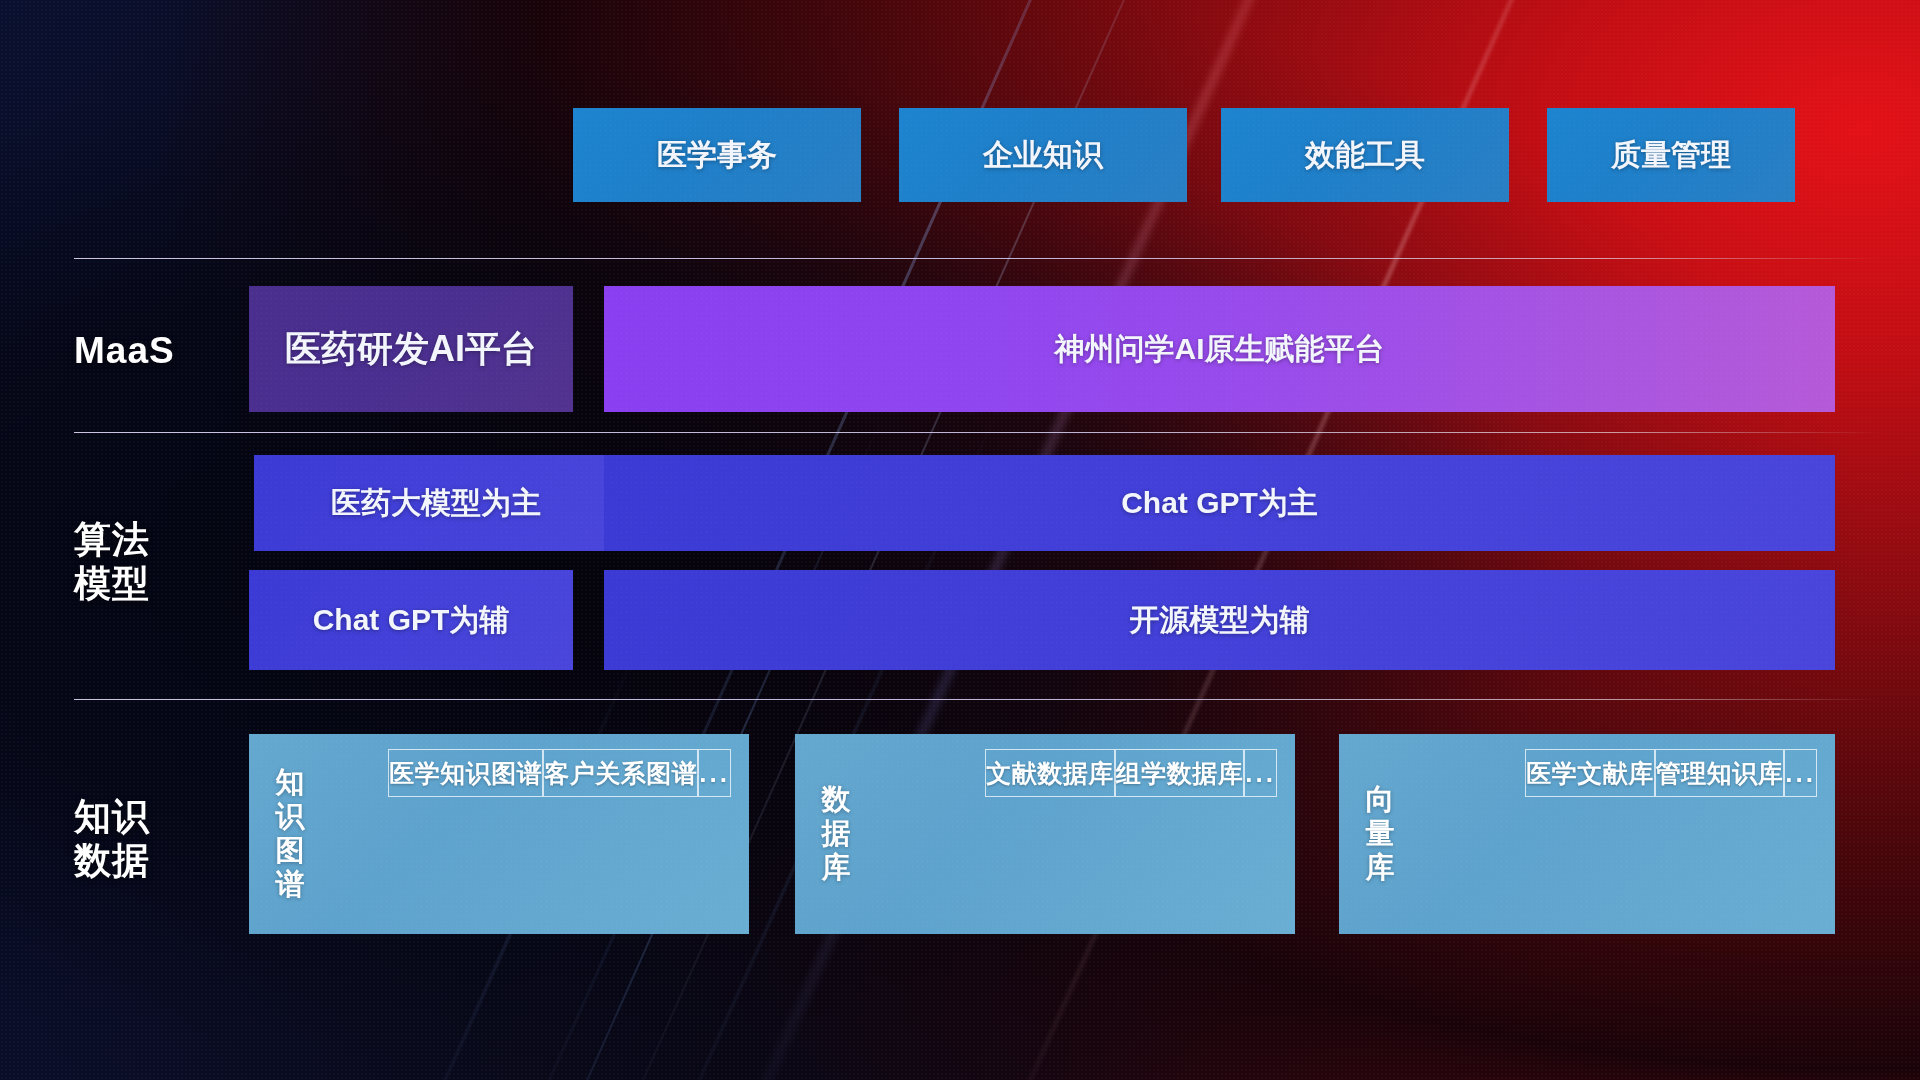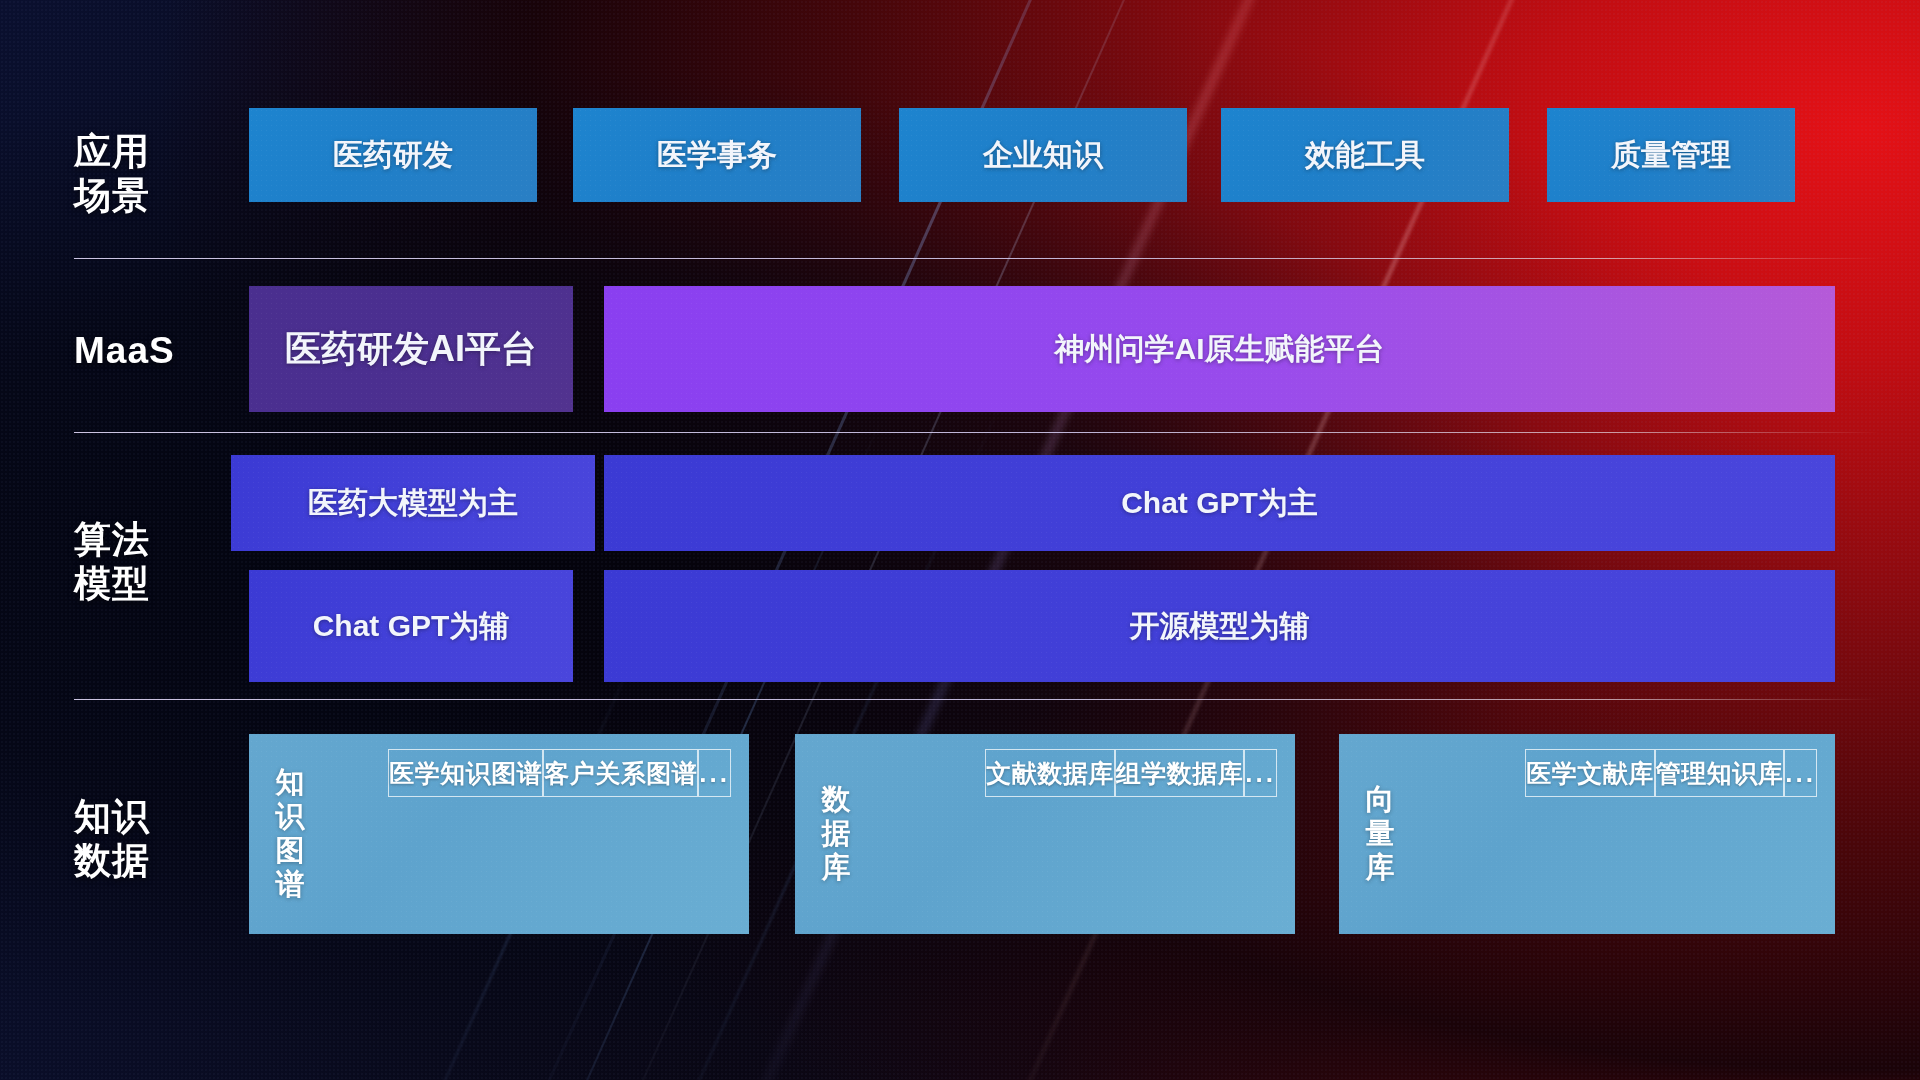--- a/index.html
+++ b/index.html
@@ -120,21 +120,21 @@
     background: linear-gradient(90deg, #8a3ff0 0%, #9046ef 30%, #9a4ceb 55%, #a855e0 80%, #b55ad8 100%);
     font-size: 30px;
   }
 
   
   .algo {
     background: linear-gradient(115deg, #3b3ad4 0%, #4240d8 45%, #4a46dc 100%);
     font-size: 30px;
   }
   .algo-r1 { top: 455px; height: 96px; }
-  .algo-r2 { top: 570px; height: 112px; }
+  .algo-r2 { top: 570px; height: 100px; }
 
   
   .kgroup {
     position: absolute;
     top: 734px; height: 200px;
     background: linear-gradient(135deg, #64a7cf 0%, #5ea3cd 40%, #6aaed3 100%);
     display: flex; align-items: stretch;
     box-sizing: border-box;
     padding: 12px 14px 12px 10px;
   }
@@ -182,28 +182,21 @@
   <div class="bg-vignette"></div>
   <div class="bg-dots"></div>
   <div class="streak s1"></div>
   <div class="streak s2"></div>
   <div class="streak s3"></div>
   <div class="streak s4"></div>
   <div class="streak s5"></div>
   <div class="streak s6"></div>
   <div class="streak s7"></div>
 
-  <div class="row-label" style="top:130px;">
-    <div>应用</div>
-    <div>场景</div>
-  </div>
-
-  <div class="card scn" style="left:249px; width:288px;">
-    <span>医药研发</span>
-  </div>
+
   <div class="card scn" style="left:573px; width:288px;">
     <span>医学事务</span>
   </div>
   <div class="card scn" style="left:899px; width:288px;">
     <span>企业知识</span>
   </div>
   <div class="card scn" style="left:1221px; width:288px;">
     <span>效能工具</span>
   </div>
   <div class="card scn" style="left:1547px; width:248px;">
@@ -223,21 +216,21 @@
     <span>神州问学AI原生赋能平台</span>
   </div>
 
   <div class="divider" style="top:432px;"></div>
 
   <div class="row-label" style="top:518px;">
     <div>算法</div>
     <div>模型</div>
   </div>
 
-  <div class="card algo algo-r1" style="left:231px; width:364px;">
+  <div class="card algo algo-r1" style="left:254px; width:364px;">
     <span>医药大模型为主</span>
   </div>
   <div class="card algo algo-r1" style="left:604px; width:1231px;">
     <span>Chat GPT为主</span>
   </div>
   <div class="card algo algo-r2" style="left:249px; width:324px;">
     <span>Chat GPT为辅</span>
   </div>
   <div class="card algo algo-r2" style="left:604px; width:1231px;">
     <span>开源模型为辅</span>

